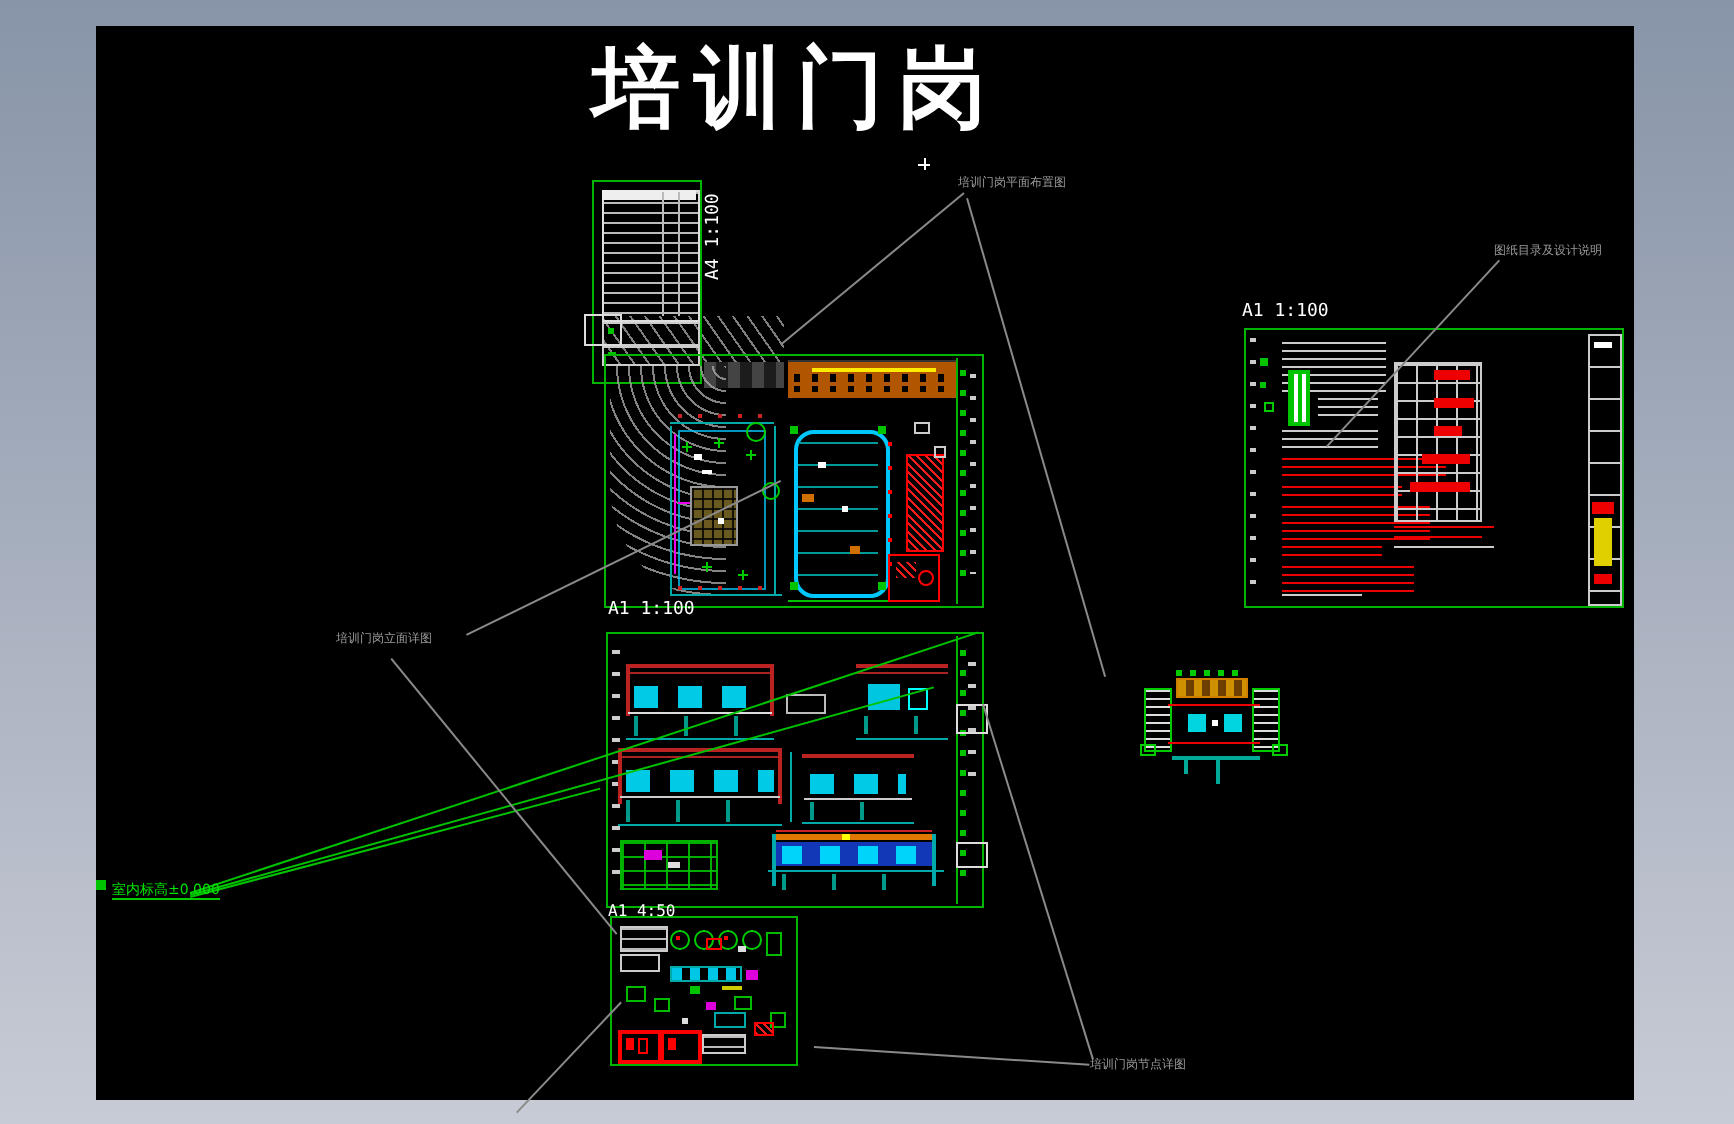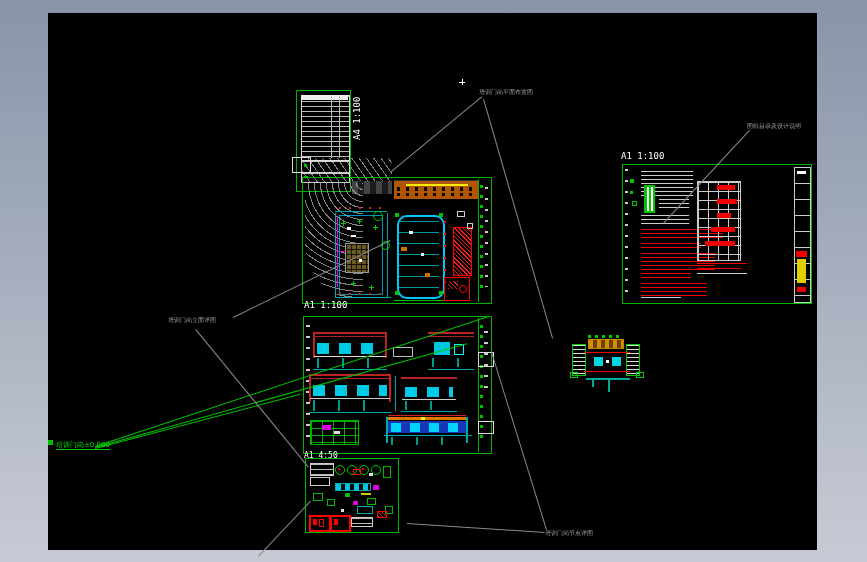--- a/index.html
+++ b/index.html
@@ -36,20 +36,21 @@
     repeating-linear-gradient(rgba(0,0,0,.8) 0 1px,transparent 1px 5px),
     repeating-linear-gradient(90deg,rgba(0,0,0,.8) 0 1px,transparent 1px 5px),#6b5a20;}
 </style>
 </head>
 <body>
 
 <div id="screen">
 
   <div class="a" style="left:48px;top:13px;width:769px;height:537px;background:#000;"></div>
 
+  <div class="a" style="left:296px;top:22px;font-size:44px;line-height:46px;letter-spacing:7px;color:#fff;font-weight:bold;z-index:4;">培训门岗</div>
 
   <div class="a" style="left:296px;top:90px;width:53px;height:100px;border:1px solid #00b400;z-index:2;">
     <div class="a tlines" style="left:4px;top:4px;width:47px;height:64px;border:1px solid #ddd;"></div>
     <div class="a" style="left:4px;top:4px;width:47px;height:5px;background:#eee;"></div>
     <div class="a" style="left:34px;top:5px;width:1px;height:62px;background:#bbb;"></div>
     <div class="a" style="left:42px;top:5px;width:1px;height:62px;background:#bbb;"></div>
     <div class="a" style="left:4px;top:70px;width:47px;height:10px;border:1px solid #ccc;"></div>
     <div class="a grn" style="left:7px;top:73px;width:3px;height:3px;"></div>
     <div class="a" style="left:4px;top:82px;width:47px;height:8px;border:1px solid #ccc;"></div>
     <div class="a grn" style="left:7px;top:85px;width:4px;height:2px;"></div>
@@ -252,21 +253,21 @@
     <div class="a" style="left:42px;top:22px;width:9px;height:9px;background:#00d5e0;"></div>
     <div class="a" style="left:36px;top:25px;width:3px;height:3px;background:#fff;"></div>
     <div class="a" style="left:16px;top:43px;width:44px;height:2px;background:#0a9;"></div>
     <div class="a" style="left:38px;top:45px;width:2px;height:12px;background:#0a9;"></div>
     <div class="a" style="left:22px;top:45px;width:2px;height:7px;background:#0a9;"></div>
     <div class="a" style="left:0;top:37px;width:6px;height:4px;border:1px solid #0c0;"></div>
     <div class="a" style="left:66px;top:37px;width:6px;height:4px;border:1px solid #0c0;"></div>
   </div>
 
   <div class="a grn" style="left:48px;top:440px;width:5px;height:5px;z-index:5;"></div>
-  <div class="a" style="left:56px;top:441px;font-size:7px;line-height:8px;color:#00e400;border-bottom:1px solid #0c0;white-space:nowrap;z-index:6;">培训门岗±0.000</div>
+  <div class="a" style="left:56px;top:441px;font-size:7px;line-height:8px;color:#00e400;border-bottom:1px solid #0c0;white-space:nowrap;z-index:6;">室内标高±0.000</div>
   <div class="ln grn" style="left:95px;top:446px;width:415px;transform:rotate(-18.3deg);z-index:5;"></div>
   <div class="ln grn" style="left:95px;top:447px;width:386px;transform:rotate(-15.6deg);z-index:5;"></div>
   <div class="ln grn" style="left:95px;top:448px;width:212px;transform:rotate(-14.8deg);z-index:5;"></div>
 
   <div class="callout" style="left:479px;top:89px;">培训门岗平面布置图</div>
   <div class="callout" style="left:747px;top:123px;">图纸目录及设计说明</div>
   <div class="callout" style="left:168px;top:317px;">培训门岗立面详图</div>
   <div class="callout" style="left:545px;top:530px;">培训门岗节点详图</div>
   <div class="a cross" style="left:459px;top:79px;width:6px;height:6px;filter:grayscale(1) brightness(3);z-index:5;"></div>
 

